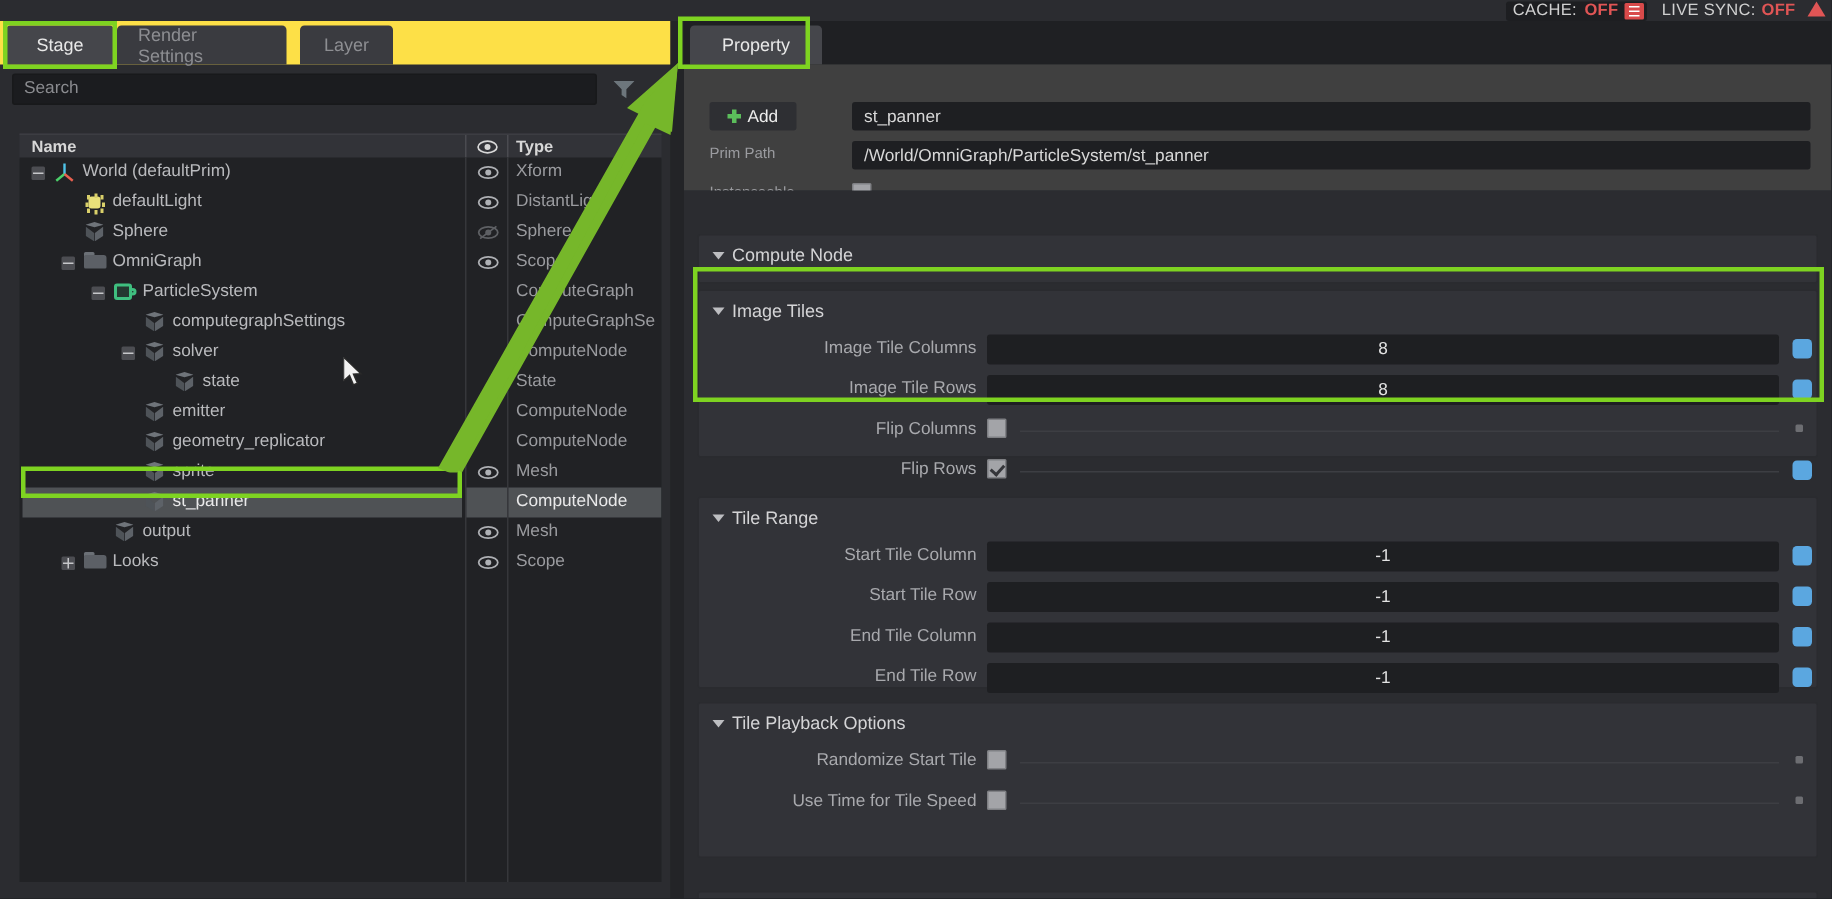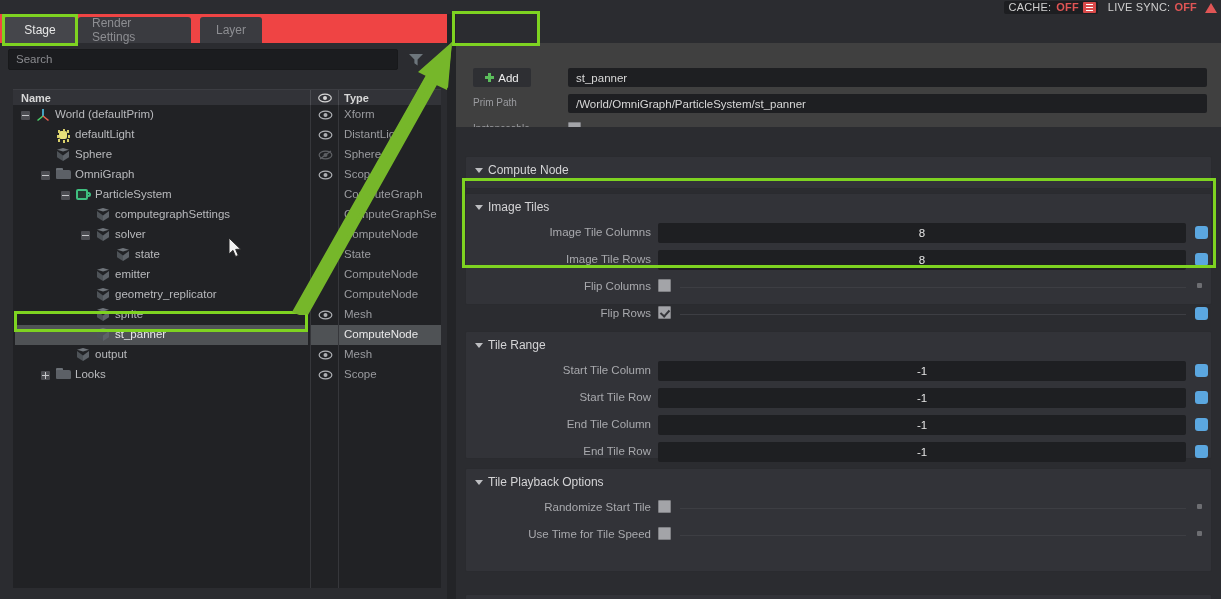--- a/index.html
+++ b/index.html
@@ -29,35 +29,35 @@
     font-size: 11px; letter-spacing: .2px;
   }
   .cache-group { display: flex; align-items: center; background:#1d1e21; border-radius:2px; padding: 0 2px 0 4px; height: 13px;}
   .cache-label { color:#d0d0d0; margin-right:5px;}
   .lbl-off { color:#e05555; font-weight:bold; margin-right:4px;}
   .cache-chip {
     width: 13px; height: 11px; background:#d94a4a; border-radius:1px;
     display:flex; align-items:center; justify-content:center;
   }
   .cache-chip i { display:block; width:7px; height:1px; background:#fff; box-shadow: 0 3px 0 #fff, 0 -3px 0 #fff;}
-  .livesync-group { display:flex; align-items:flex-end; gap:4px; }
+  .livesync-group { display:flex; align-items:flex-start; gap:4px; }
   .ls-label { color:#d0d0d0; }
   .ls-tri {
     width:0;height:0;border-left:6px solid transparent;border-right:6px solid transparent;
     border-bottom:10px solid #e05555; position:relative; top:0px;
   }
 
   
   .stage-panel {
     position:absolute; left:0; top:14px; width:447px; height:585px;
     background:#2b2c30;
   }
   .tabstrip {
     position:absolute; left:0; top:0; height:29px; width:447px;
-    background:#ef4444;
+    background:#fde047;
   }
   .tab {
     position:absolute; top:3px; height:26px;
     display:flex; align-items:center; justify-content:center;
     padding: 0 14px;
     background:#3a3b40; color:#8d8e92;
     border-radius:3px 3px 0 0;
     font-size:12px;
     box-sizing:border-box;
   }
@@ -476,20 +476,23 @@
       </div>
 
     <svg class="cursor" viewBox="0 0 14 20">
       <polygon points="0,0 0,16 4,12.4 6.6,18.6 9.3,17.4 6.7,11.4 11.6,11.2" fill="#f2f2f2" stroke="#2a2a2a" stroke-width="1"></polygon>
     </svg>
   </div>
 
   <div class="panel-gap"></div>
 
   <div class="prop-panel">
+    <div class="prop-tabstrip">
+      <div id="tab-property">Property</div>
+    </div>
 
     <div class="prop-head">
       <div class="add-btn">
         <span class="plus-glyph">
             <i></i>
             <b></b>
           </span>
         <span>Add</span>
       </div>
       <div class="prop-field" id="field-name">st_panner</div>

